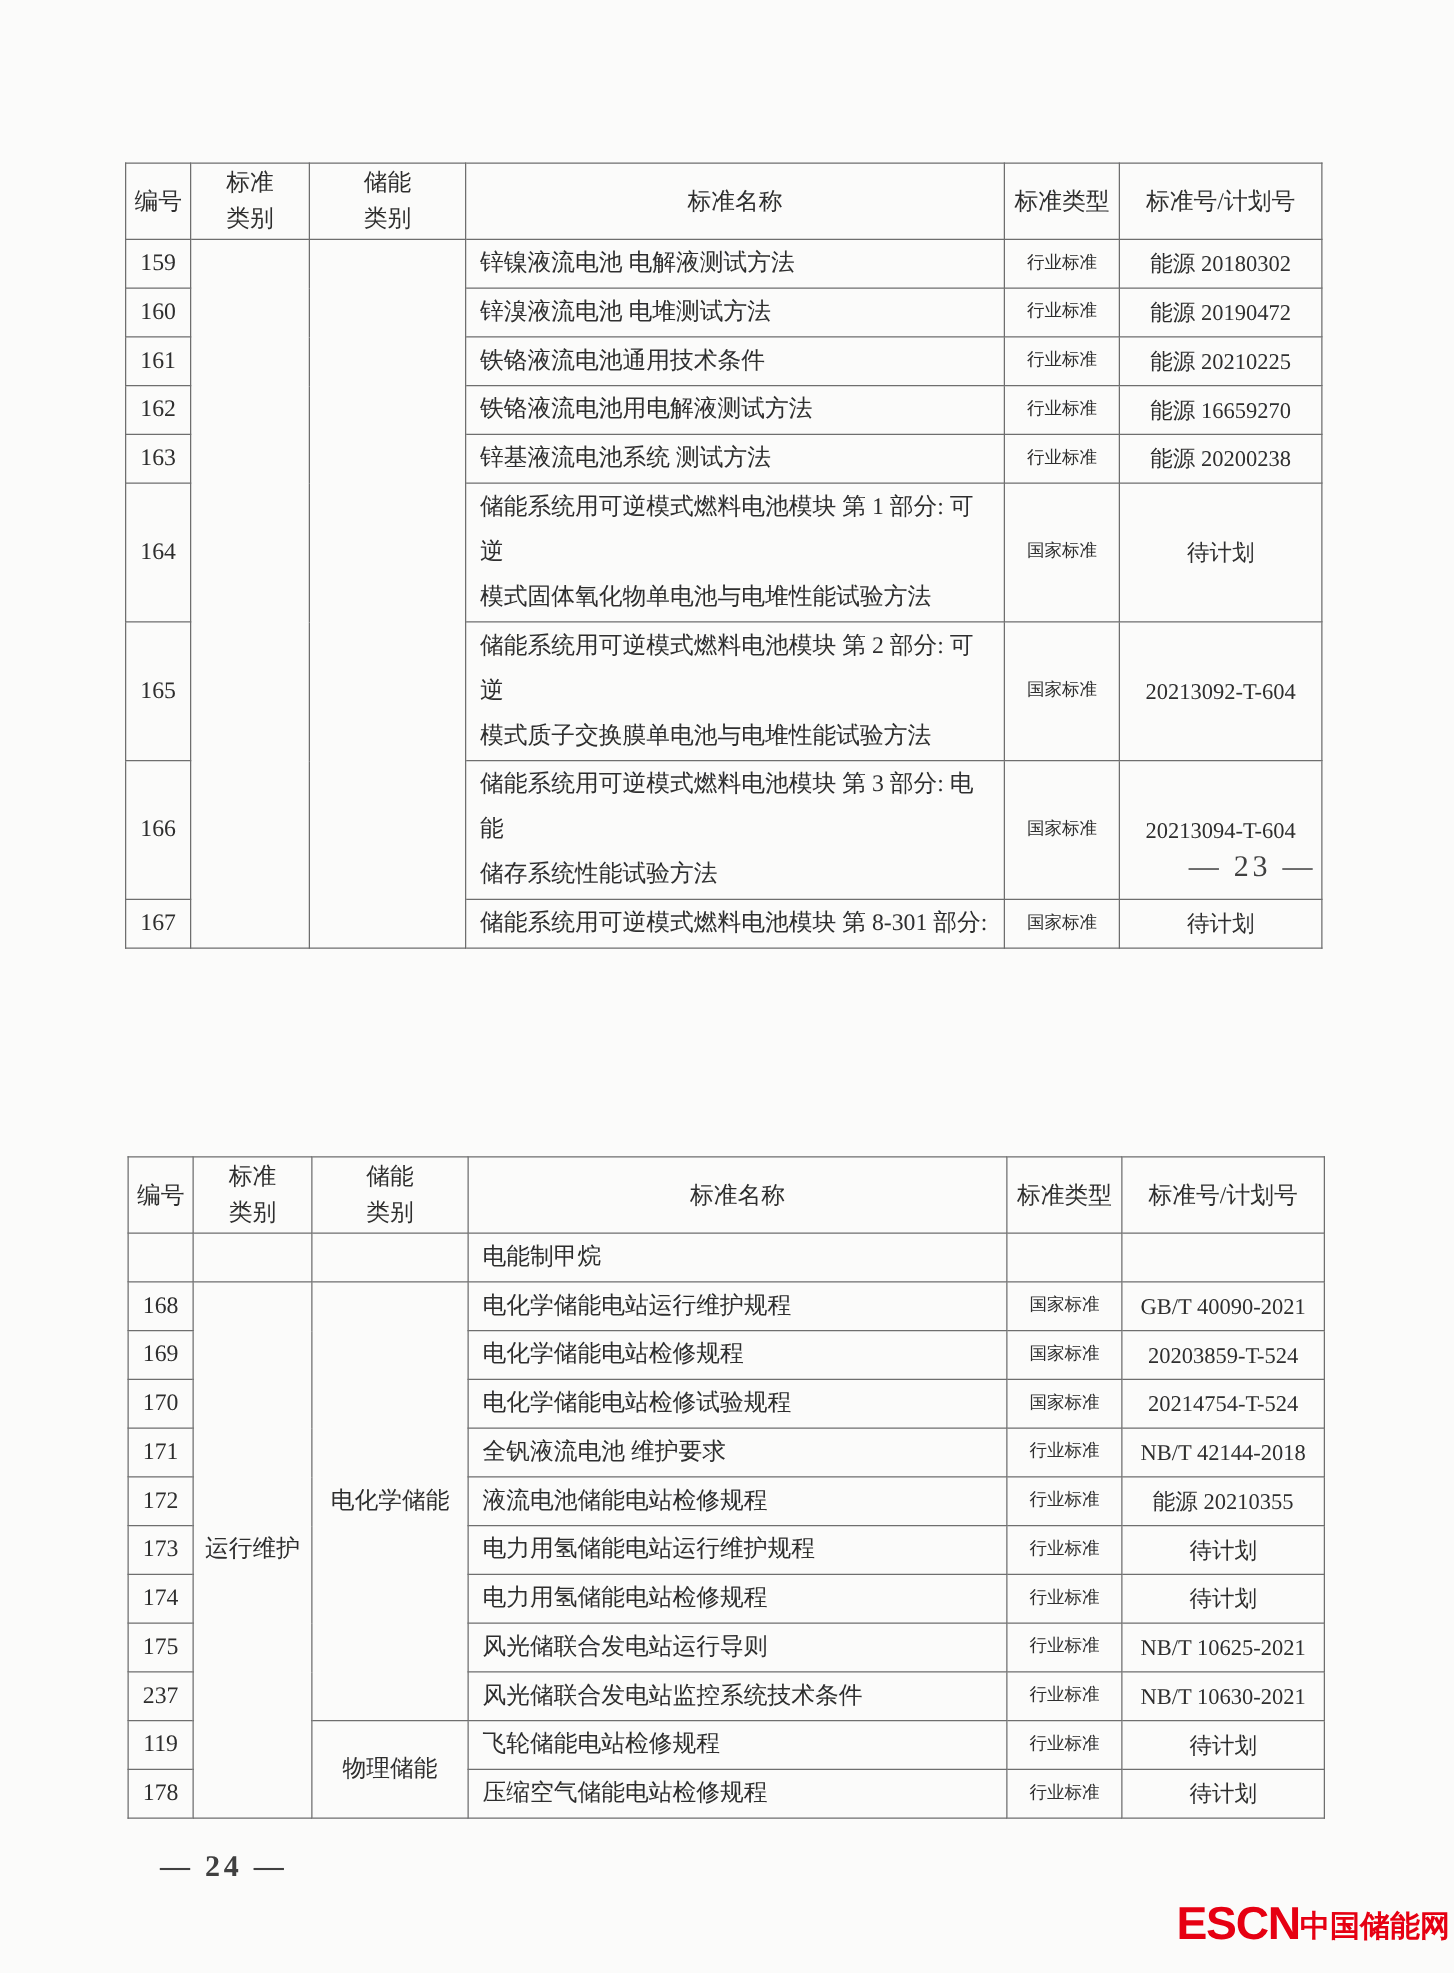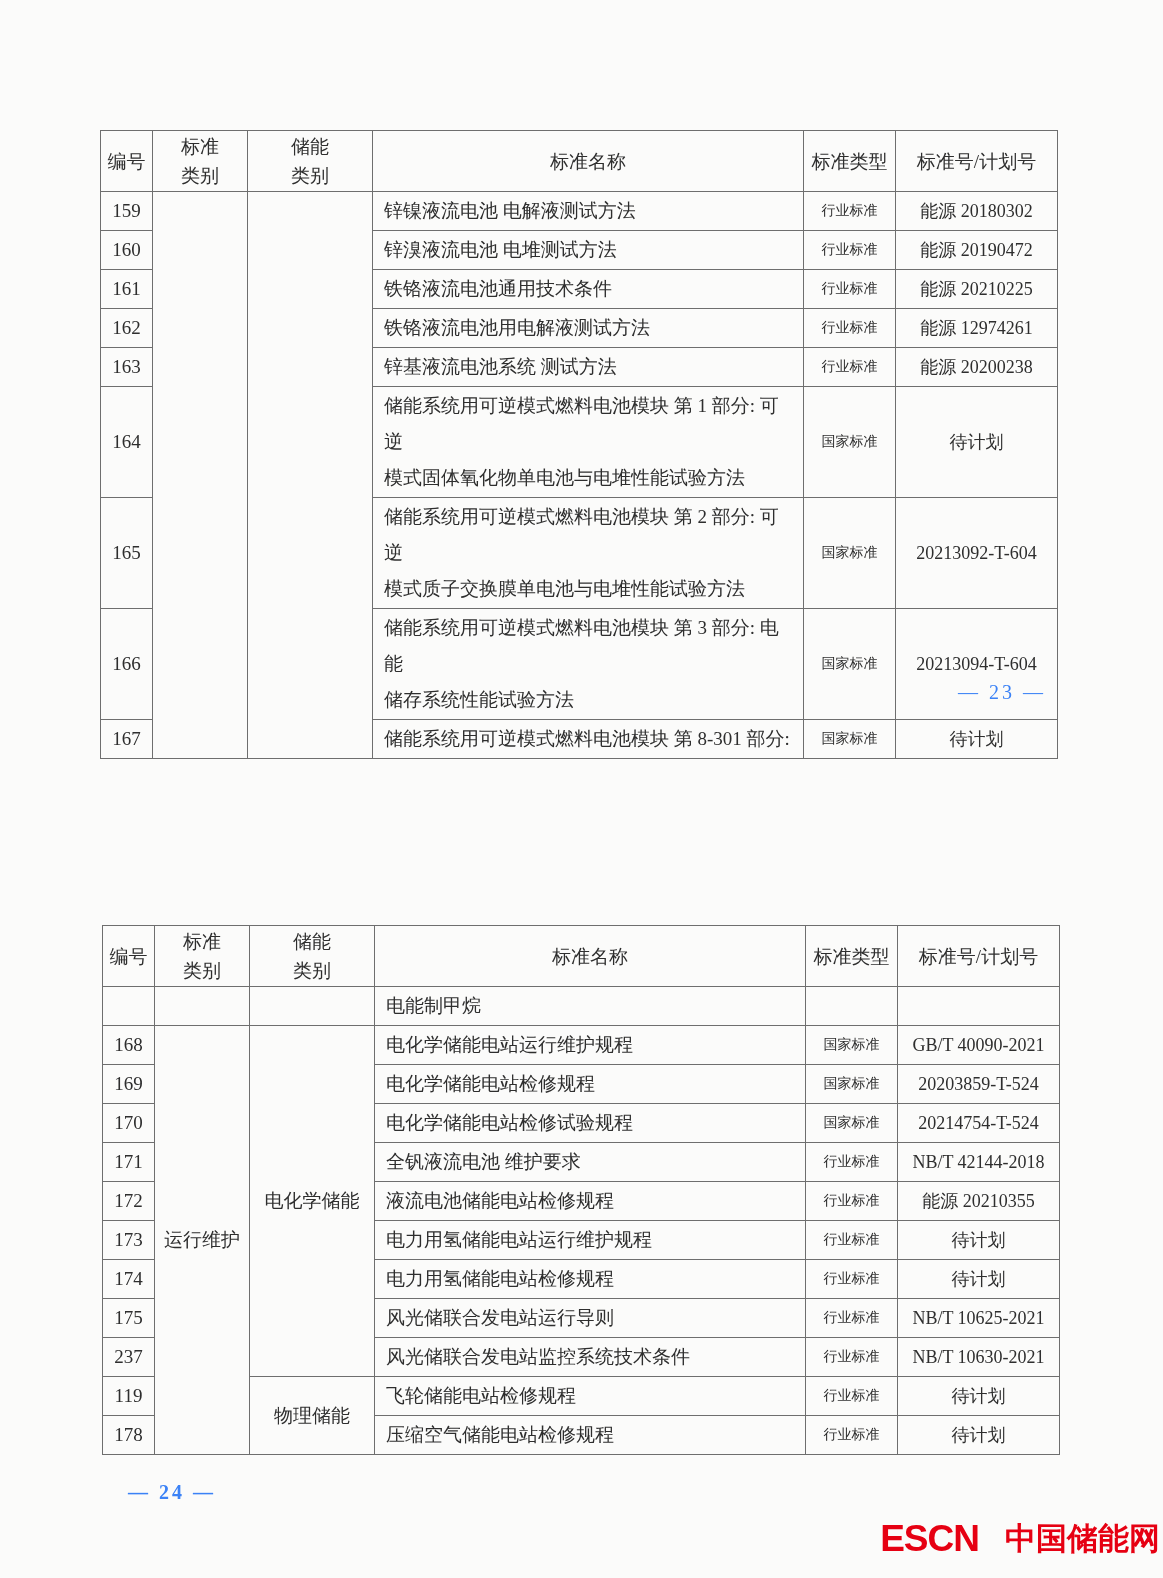--- a/index.html
+++ b/index.html
@@ -40,44 +40,43 @@
     font-size:18px;
     text-align:center;
   }
   .doc-table td.cell-type{
     font-size:14px;
   }
   #table1{left:100px;top:130px;}
   #table2{left:102px;top:925px;}
   .pagenum{
     position:absolute;
-    font-size:20px;
-    color:#3b82f6;
+    font-size:24px;
+    color:#404040;
     letter-spacing:3px;
     white-space:nowrap;
   }
   #pagenum-23{top:681px;left:932px;width:140px;text-align:center;}
   #pagenum-24{top:1481px;left:128px;font-weight:bold;}
   .logo{
     position:absolute;
     top:1518px;
     right:3px;
     white-space:nowrap;
     font-weight:bold;
   }
   .logo .latin{
     font-family:"Liberation Sans","DejaVu Sans",sans-serif;
     font-size:37px;
     letter-spacing:-1px;
     vertical-align:-2px;
   }
   .logo .cjk{
     font-family:Liberation Sans, sans-serif;
-    font-size:31px;
-    padding-left:26px;
+    font-size:24px;
   }
 </style>
 </head>
 <body>
 
 <table class="doc-table" id="table1">
   <colgroup>
     <col style="width:52px">
       <col style="width:95px">
       <col style="width:125px">
@@ -115,21 +114,21 @@
       <tr>
         <td>161</td>
         <td class="cell-name">铁铬液流电池通用技术条件</td>
         <td class="cell-type">行业标准</td>
         <td class="cell-no">能源 20210225</td>
       </tr>
       <tr>
         <td>162</td>
         <td class="cell-name">铁铬液流电池用电解液测试方法</td>
         <td class="cell-type">行业标准</td>
-        <td class="cell-no">能源 12974261</td>
+        <td class="cell-no">能源 16659270</td>
       </tr>
       <tr>
         <td>163</td>
         <td class="cell-name">锌基液流电池系统 测试方法</td>
         <td class="cell-type">行业标准</td>
         <td class="cell-no">能源 20200238</td>
       </tr>
       <tr>
         <td>164</td>
         <td class="cell-name">储能系统用可逆模式燃料电池模块 第 1 部分: 可逆

